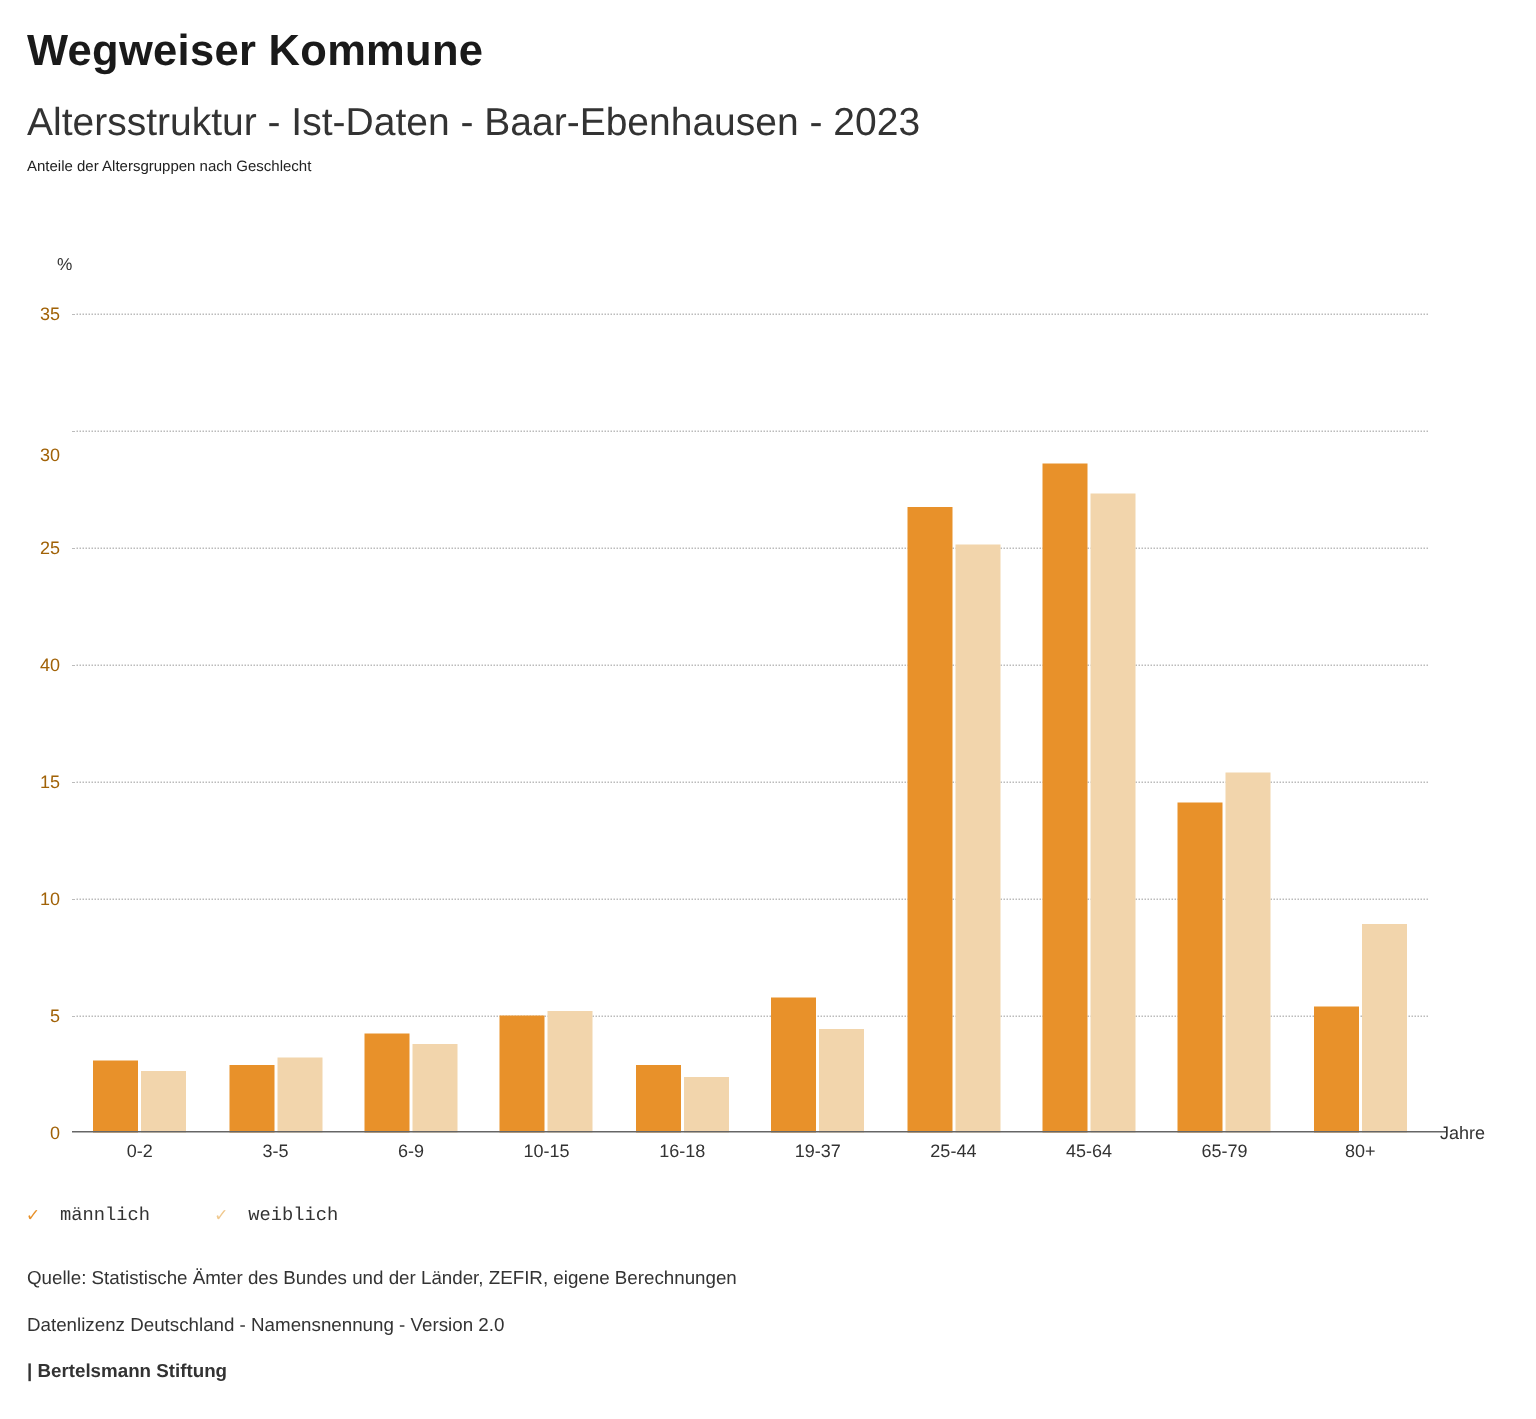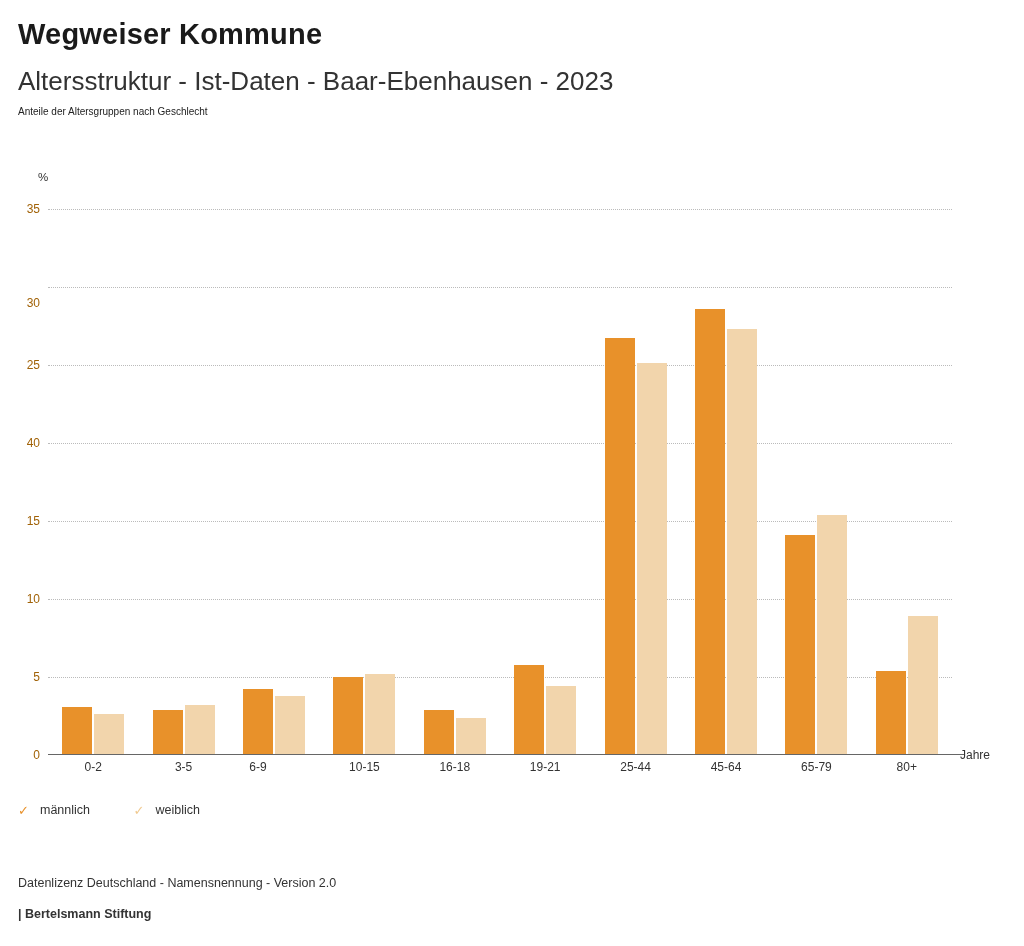--- a/index.html
+++ b/index.html
@@ -127,20 +127,21 @@
   .legend {
     position: absolute;
     left: 18px;
     top: 803px;
     font-size: 12.5px;
     color: #333333;
   }
   .legend-item {
     display: inline-block;
     margin-right: 40px;
+    font-family: Liberation Mono, monospace;
   }
   .legend-check {
     display: inline-block;
     width: 14px;
     color: #e8912a;
     font-size: 13px;
     margin-right: 8px;
   }
   .legend-check.female { color: #f0c98f; }
   .legend-label {
@@ -231,37 +232,38 @@
           <div class="bar male" title="männlich 80+: 5.4%" style="height: 84.24px; width: 30px; left: 14.2px; background: rgb(232, 145, 42);"></div>
           <div class="bar female" title="weiblich 80+: 8.9%" style="height: 138.84px; width: 30px; left: 46.2px; background: rgb(242, 213, 172);"></div>
         </div>
       </div>
     <div class="axis-bottom"></div>
   </div>
 
   <div id="xlabels">
       <div class="xlabel" style="left: 93.2px;">0-2</div>
       <div class="xlabel" style="left: 183.6px;">3-5</div>
-      <div class="xlabel" style="left: 258px;">6-9</div>
+      <div class="xlabel" style="left: 274px;">6-9</div>
       <div class="xlabel" style="left: 364.4px;">10-15</div>
       <div class="xlabel" style="left: 454.8px;">16-18</div>
-      <div class="xlabel" style="left: 545.2px;">19-21</div>
+      <div class="xlabel" style="left: 545.2px;">19-37</div>
       <div class="xlabel" style="left: 635.6px;">25-44</div>
       <div class="xlabel" style="left: 726px;">45-64</div>
       <div class="xlabel" style="left: 816.4px;">65-79</div>
       <div class="xlabel" style="left: 906.8px;">80+</div>
     </div>
 
   <div class="jahre-label">Jahre</div>
 
   <div class="legend">
     <span class="legend-item">
       <span class="legend-check">✓</span><span class="legend-label">männlich</span>
     </span>
     <span class="legend-item">
       <span class="legend-check female">✓</span><span class="legend-label">weiblich</span>
     </span>
   </div>
 
+  <div class="footer-line f1">Quelle: Statistische Ämter des Bundes und der Länder, ZEFIR, eigene Berechnungen</div>
   <div class="footer-line f2">Datenlizenz Deutschland - Namensnennung - Version 2.0</div>
   <div class="footer-line f3">| Bertelsmann Stiftung</div>
 
 </div>
 
 </body></html>

